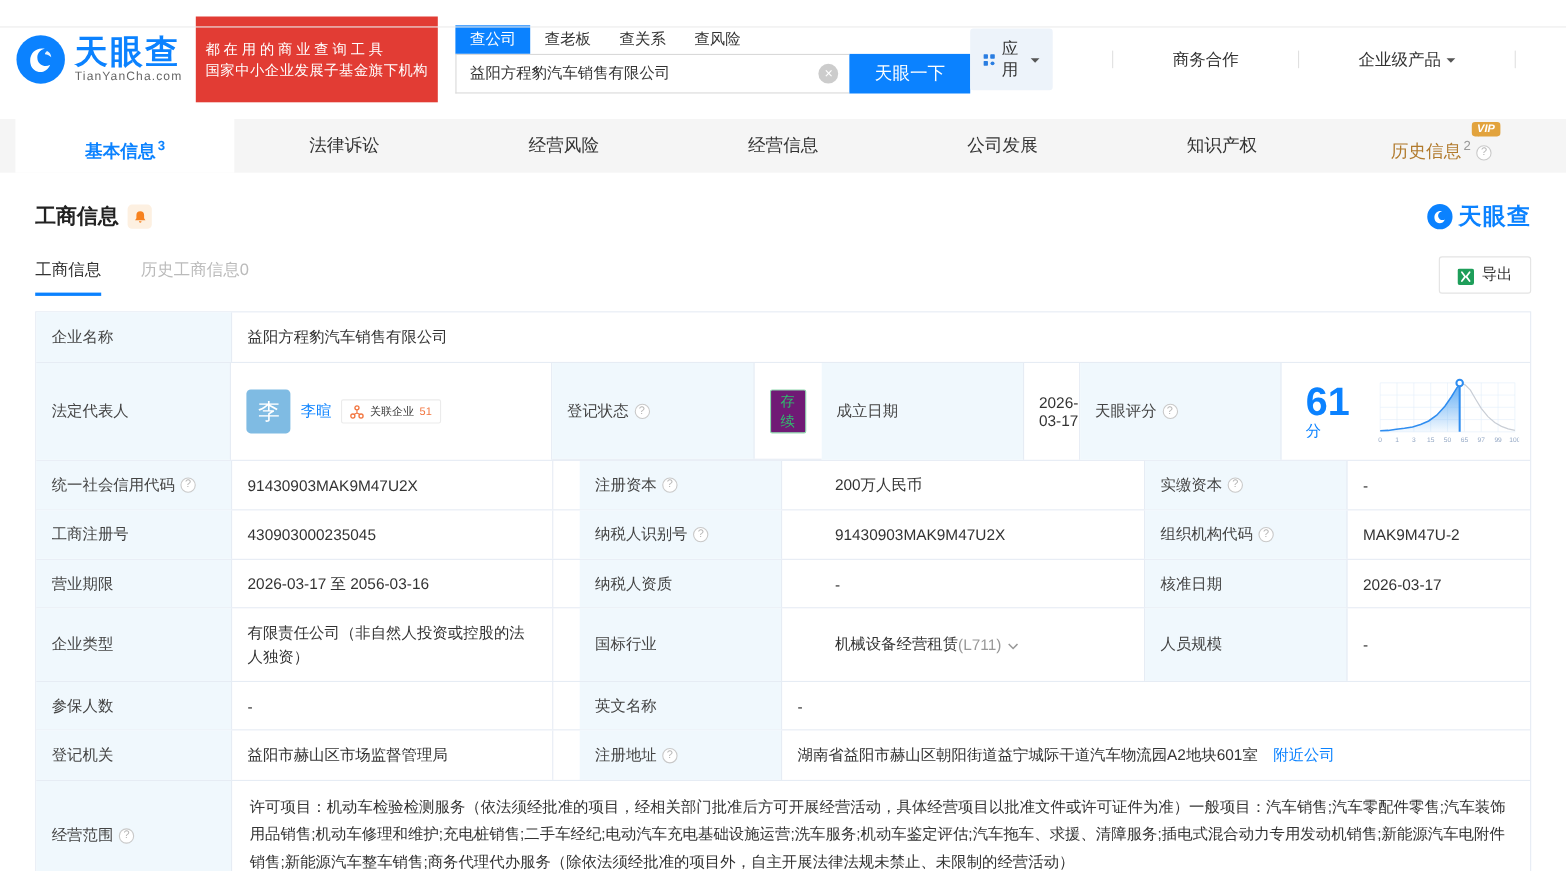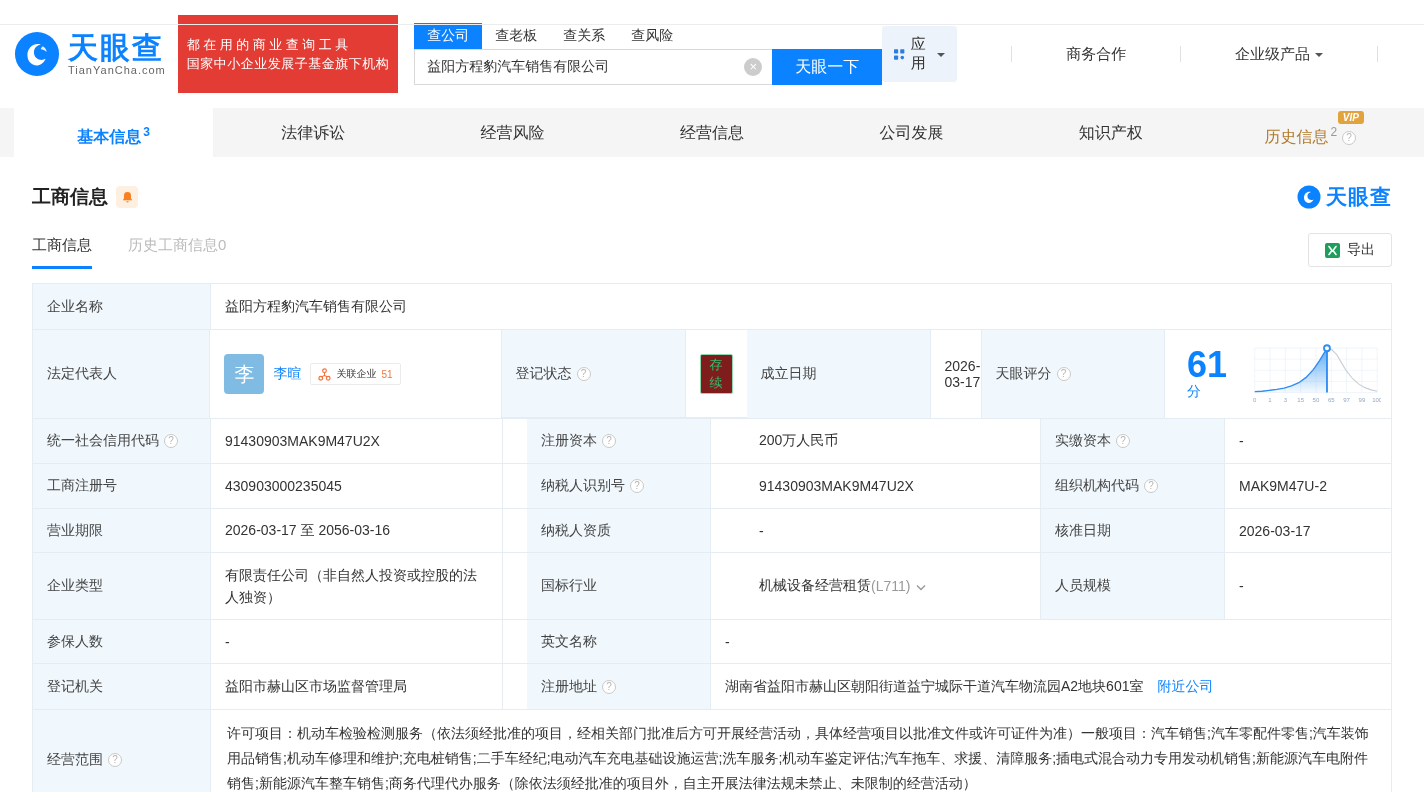--- a/index.html
+++ b/index.html
@@ -71,21 +71,21 @@
     align-items:center; justify-content:center; cursor:pointer; }
   .wm { display:flex; align-items:center; gap:5px; }
   .wm svg { width:24px; height:24px; }
   .wm span { font-size:21px; font-weight:bold; color:#0b82ff; letter-spacing:1px; }
 
   .subtab-row { margin-top:22px; display:flex; align-items:flex-end; justify-content:space-between; }
   .subtabs { display:flex; gap:36px; }
   .subtab { font-size:15px; padding-bottom:11px; cursor:pointer; }
   .subtab.active { color:#333; border-bottom:3px solid #0b82ff; }
   .subtab.dim { color:#bbb; }
-  .export-btn { display:flex; align-items:center; gap:7px; border:1px solid #e3e3e3; border-radius:3px;
+  .export-btn { display:flex; align-items:flex-end; gap:7px; border:1px solid #e3e3e3; border-radius:3px;
     background:#fff; padding:7px 16px; font-size:14px; color:#333; cursor:pointer; margin-bottom:2px; }
 
   
   .biz-table { margin-top:14px; border:1px solid #e6ecf4; font-size:14px; }
   .trow { display:flex; border-bottom:1px solid #e6ecf4; }
   .trow:last-child { border-bottom:none; }
   .cell { border-right:1px solid #e6ecf4; display:flex; align-items:center; padding:0 14px; }
   .cell:last-child { border-right:none; }
   .cell.label { background:#f0f8fd; color:#444; }
   .cell.value { color:#333; }
@@ -96,21 +96,21 @@
   .midcol { width:480px; display:flex; border-right:1px solid #e6ecf4; }
   .midrow { flex:1; display:flex; }
   .midrow:first-child { border-bottom:1px solid #e6ecf4; }
   .midrow .cell { height:100%; }
   .blue-link { color:#0b82ff; cursor:pointer; text-decoration:none; }
   .avatar { width:40px; height:40px; background:#7fbbe3; border-radius:4px; color:#fff; font-size:20px;
     display:flex; align-items:center; justify-content:center; flex:none; }
   .rel-badge { display:flex; align-items:center; gap:5px; border:1px solid #ebebeb; border-radius:2px;
     padding:3px 7px; font-size:10px; cursor:pointer; background:#fff; }
   .rel-badge .num { color:#f2753f; }
-  .status-badge { display:inline-block; border:1px solid #8fd8ae; background:#7f1d1d; color:#2fbe6d;
+  .status-badge { display:inline-block; border:1px solid #8fd8ae; background:#701a75; color:#2fbe6d;
     font-size:13px; padding:1px 9px; border-radius:2px; }
   .score-cell { display:flex; gap:14px; padding:0 10px 0 22px; }
   .score-num { color:#0b82ff; font-size:36px; font-weight:bold; line-height:1; }
   .score-unit { color:#0b82ff; font-size:14px; }
   .chev { display:inline-block; margin-left:6px; }
   .gray { color:#999; }
   .scope-text { line-height:25px; padding:11px 16px; align-items:flex-start; display:block; }
   .multiline { line-height:22px; padding-top:10px; padding-bottom:10px; align-items:flex-start; }
   .nearby { margin-left:14px; }
 </style>

